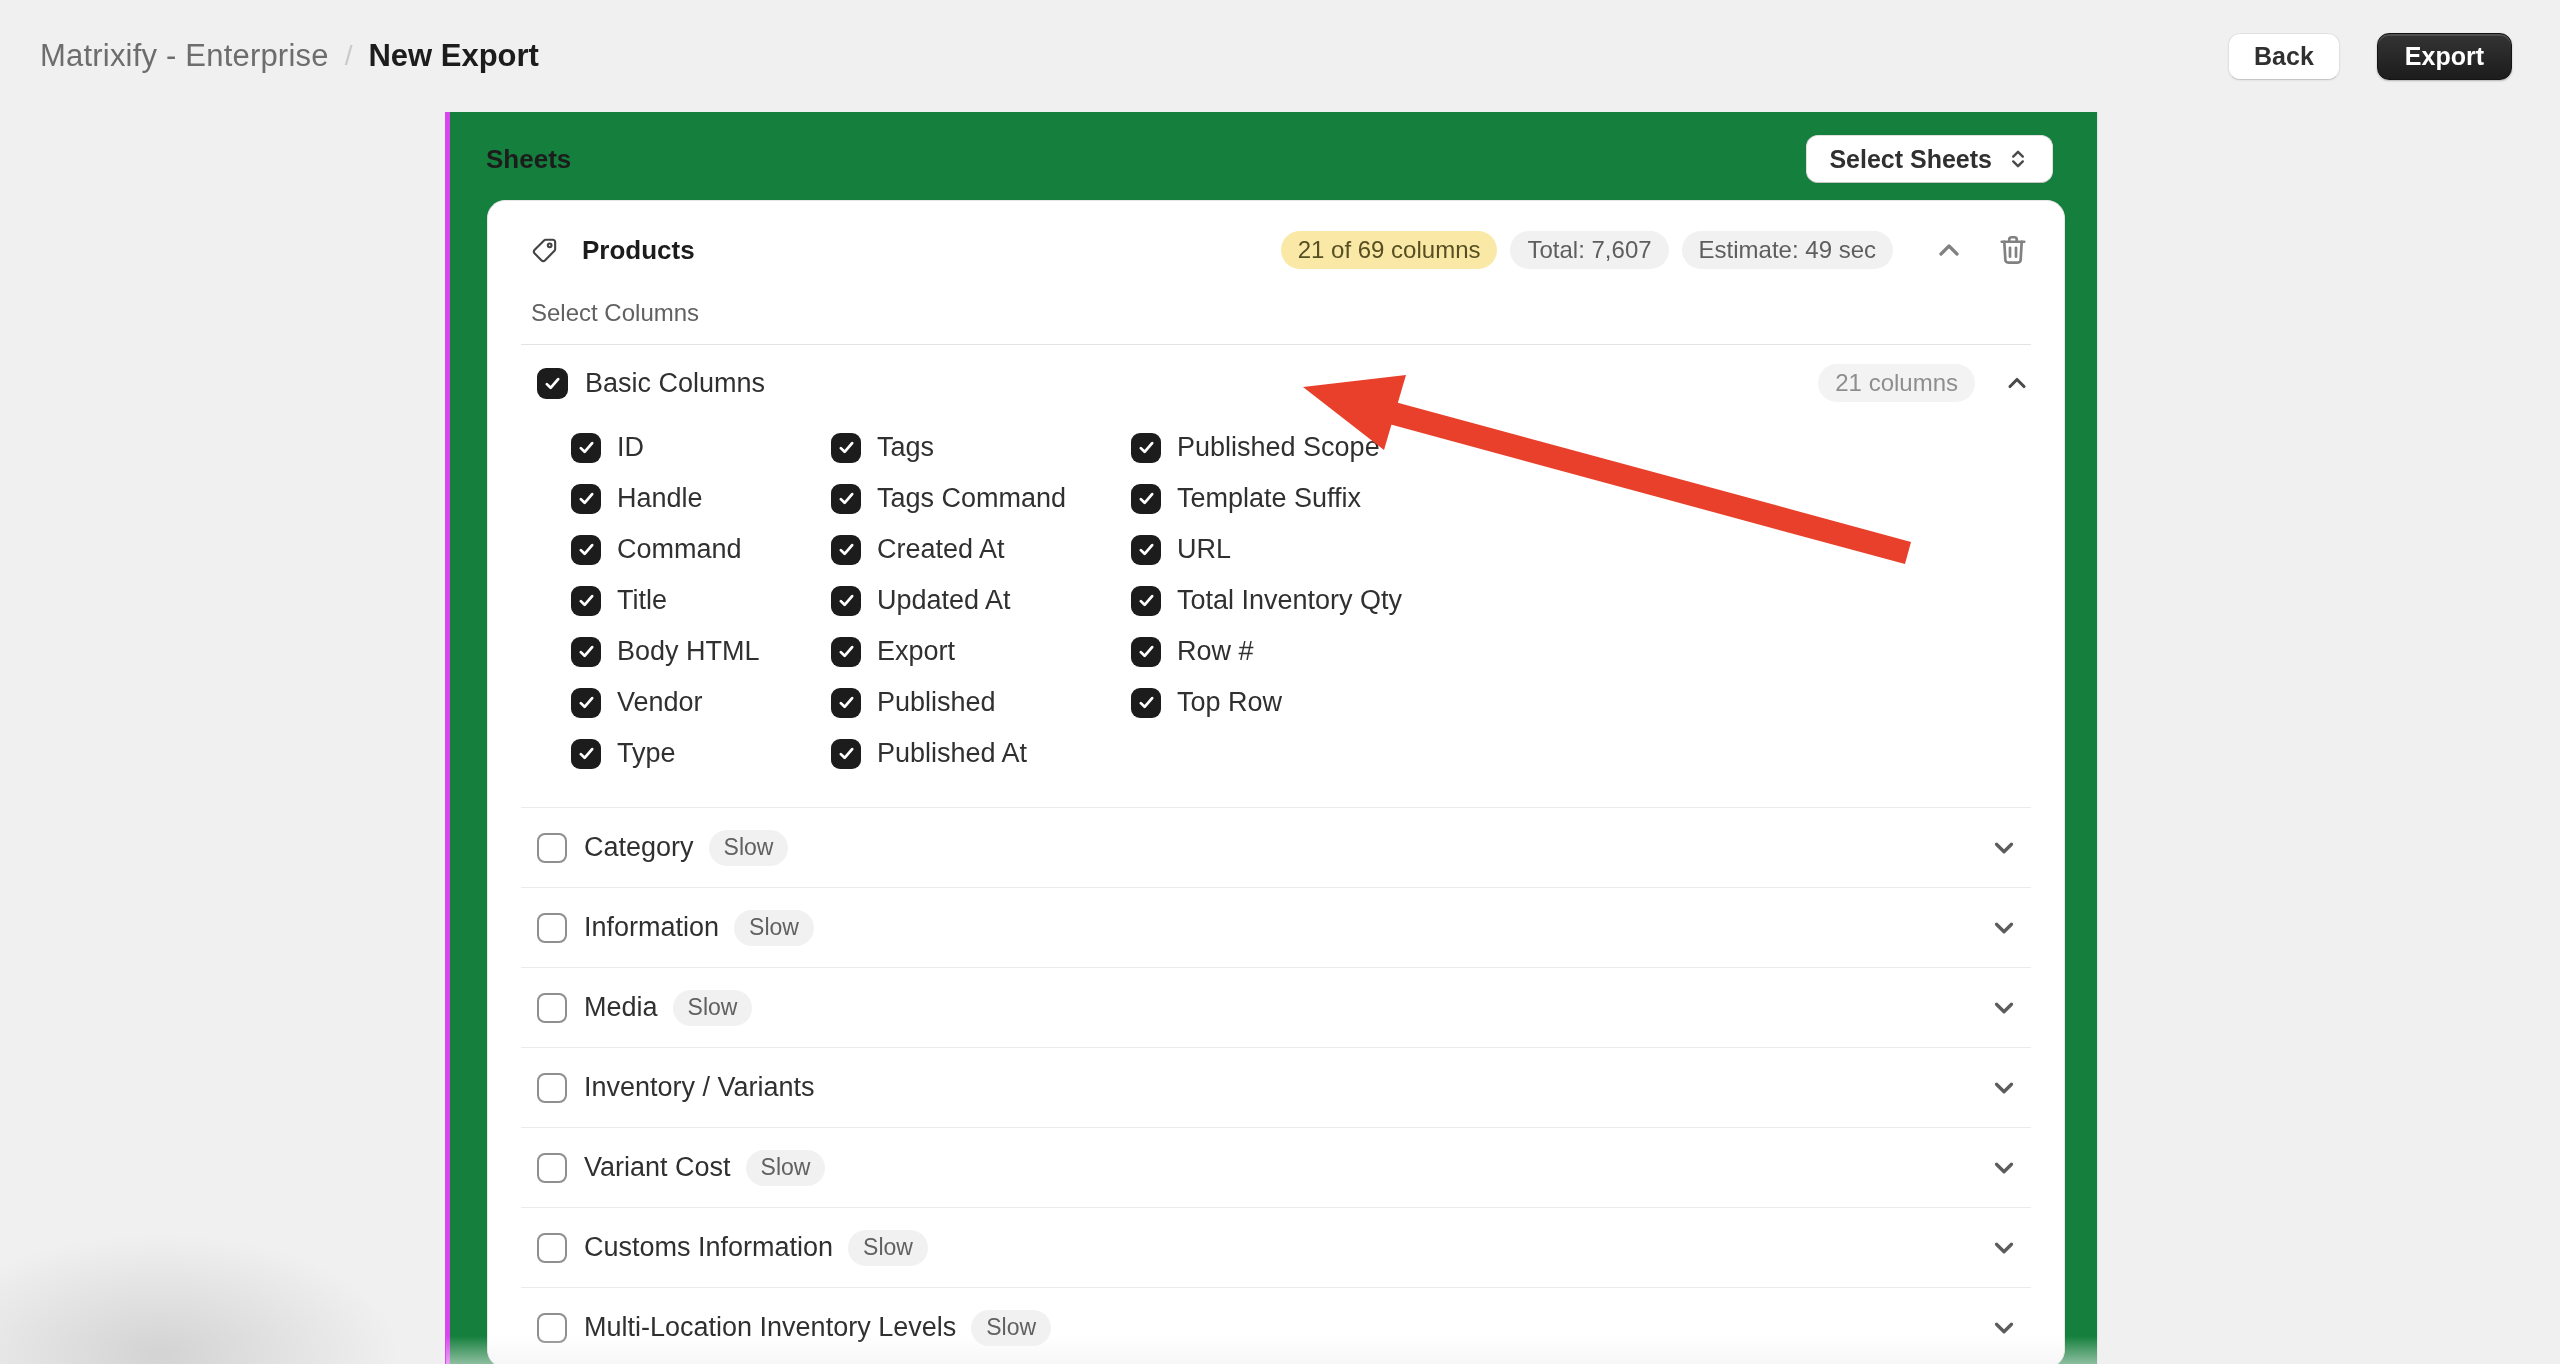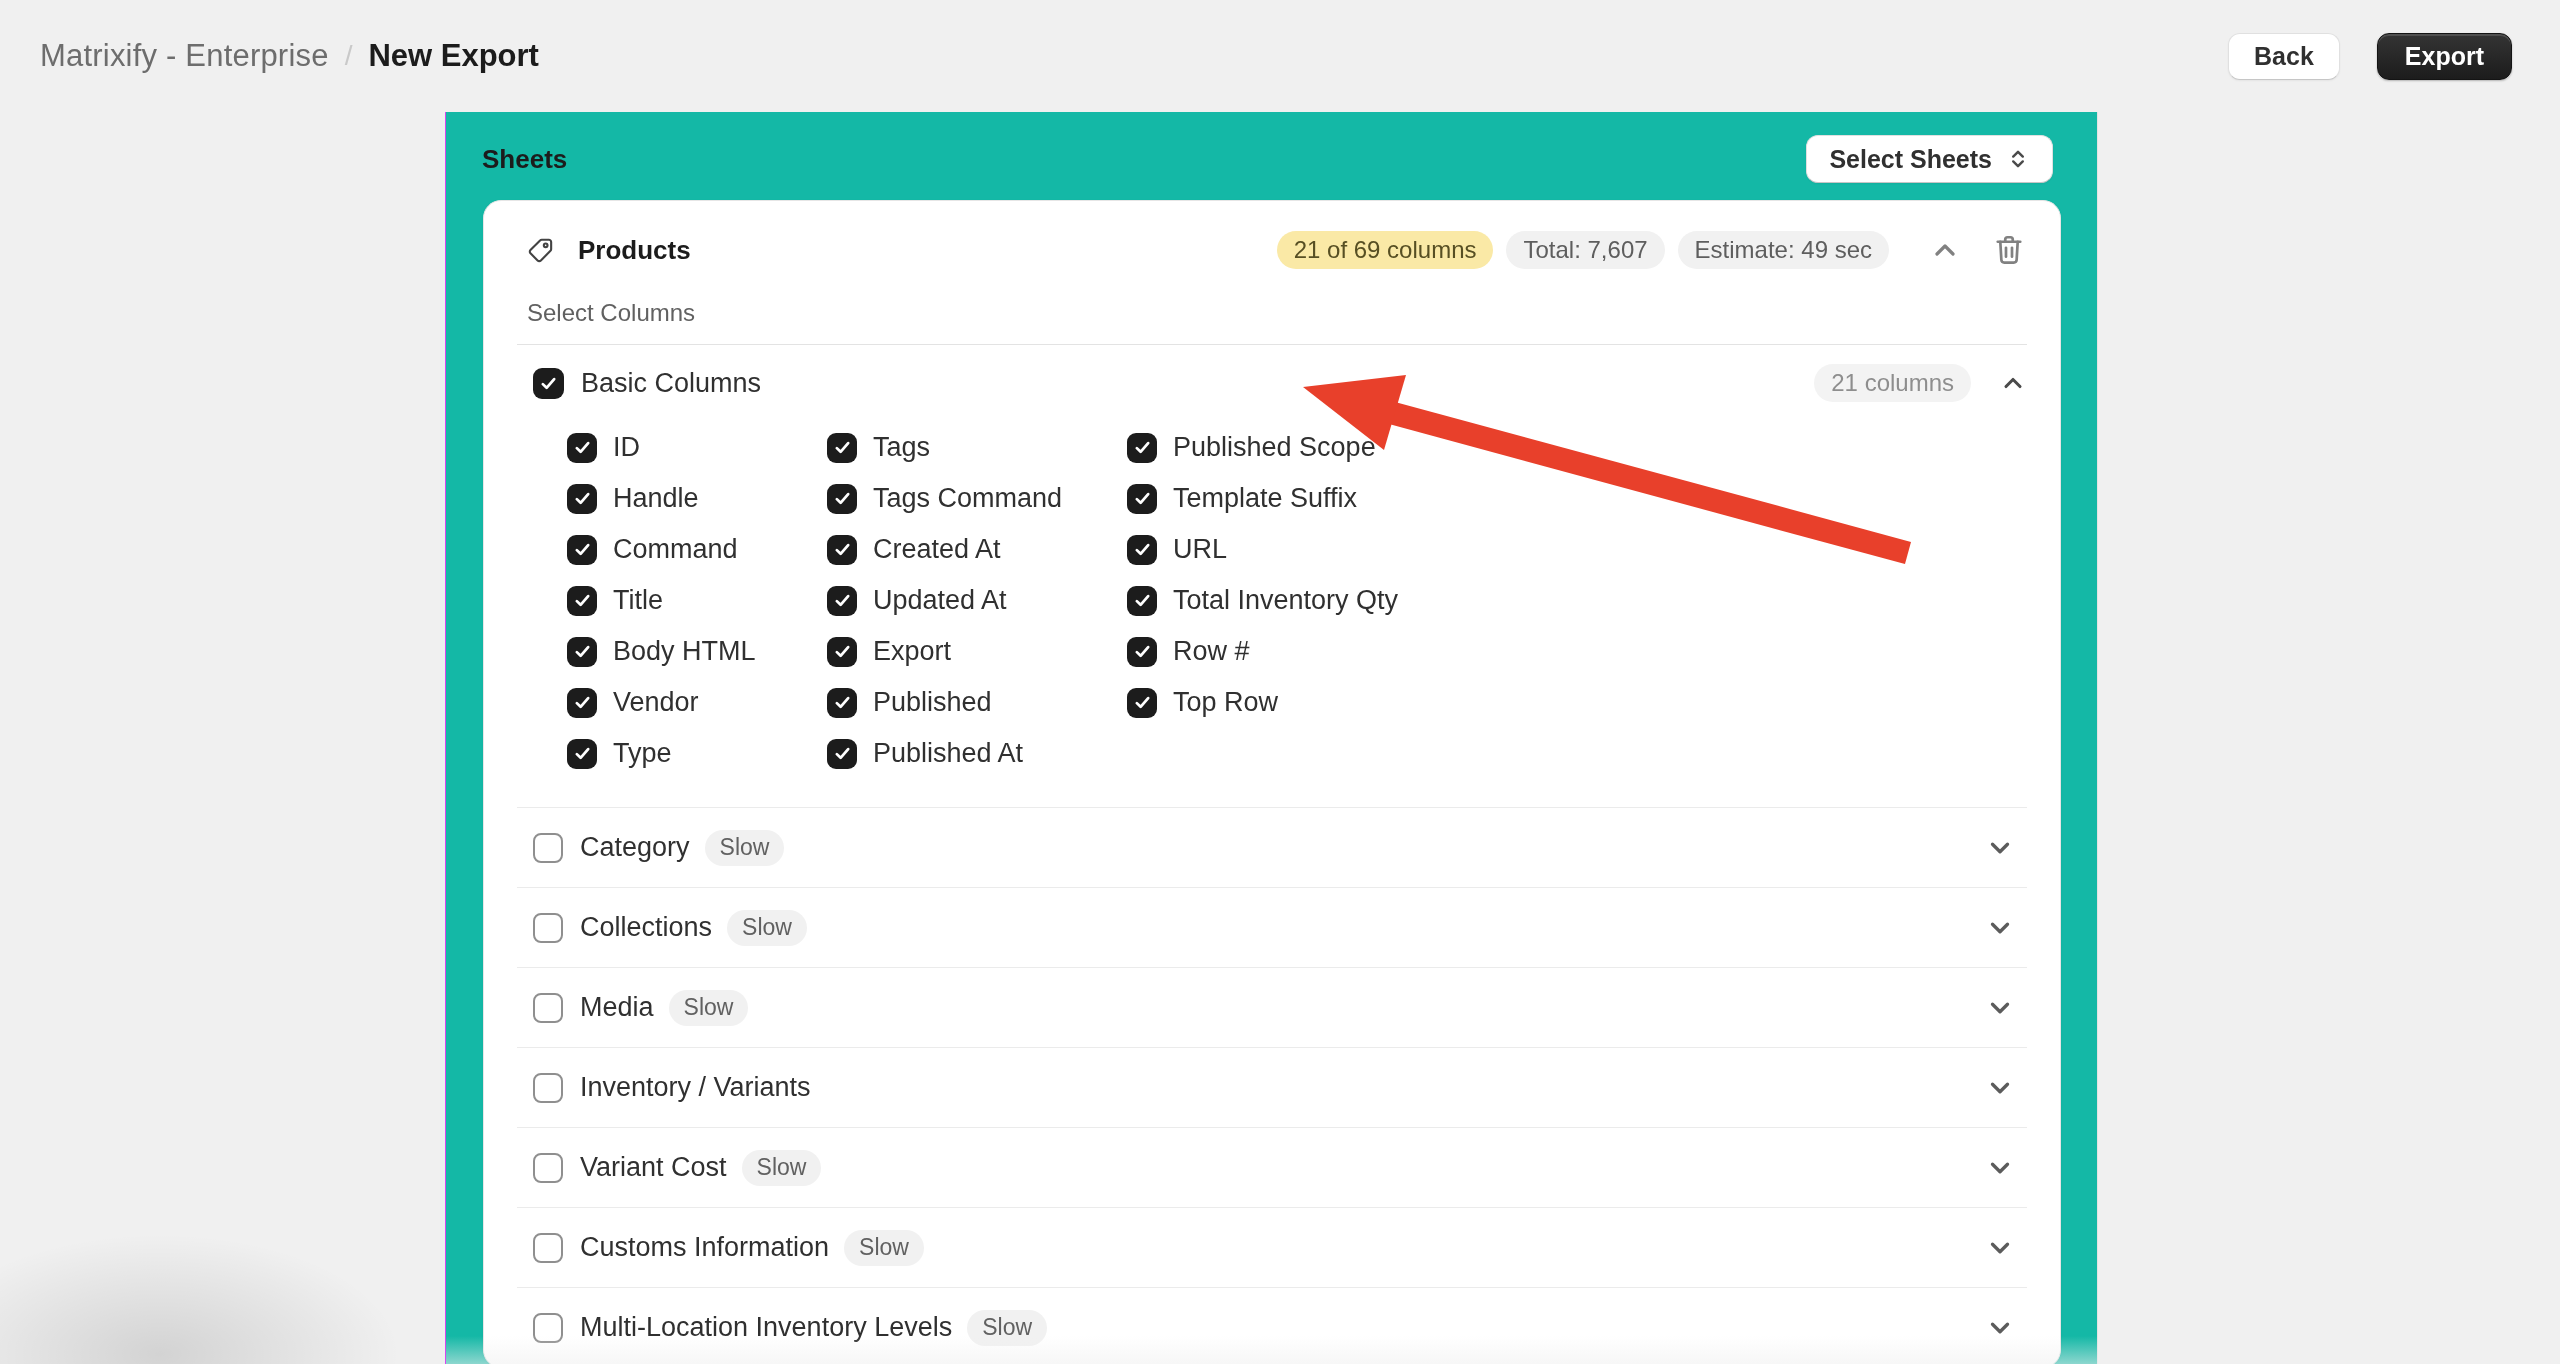--- a/index.html
+++ b/index.html
@@ -38,22 +38,22 @@
   .btn-primary {
     background:linear-gradient(#343434,#1c1c1c); color:#ffffff;
     border:1px solid #141414;
     box-shadow:inset 0 2px 0 rgba(255,255,255,.14), 0 1px 2px rgba(0,0,0,.25);
     height:47px; padding:0 27px;
   }
 
   
   .content-col {
     position:absolute; top:112px; bottom:0; left:445px; width:1653px;
-    background:#14b8a6;
-    border-left:1px solid #d946ef; border-right:1px solid #e3e3e3;
+    background:#15803d;
+    border-left:5px solid #d946ef; border-right:1px solid #e3e3e3;
   }
   .sheets-header {
     height:88px; display:flex; align-items:center;
     padding:6px 44px 0 36px;
   }
   .sheets-title { font-size:26px; font-weight:700; color:#1c1c1c; }
   .select-sheets { margin-left:auto; height:48px; gap:14px; padding:0 22px; font-weight:700; }
   .caret-icon { width:24px; height:24px; color:#4a4a4a; }
 
   
@@ -379,21 +379,21 @@
           <label class="cb-label">Category</label>
           <span class="slow-badge">Slow</span>
           <button class="icon-btn group-chevron">
             <svg viewBox="0 0 20 20" fill="none" stroke="currentColor" stroke-width="2.2" stroke-linecap="round" stroke-linejoin="round">
               <path d="M5 7.5l5 5 5-5"></path>
             </svg>
           </button>
         </div>
         <div class="group-row">
           <span class="checkbox unchecked"></span>
-          <label class="cb-label">Collections</label>
+          <label class="cb-label">Information</label>
           <span class="slow-badge">Slow</span>
           <button class="icon-btn group-chevron">
             <svg viewBox="0 0 20 20" fill="none" stroke="currentColor" stroke-width="2.2" stroke-linecap="round" stroke-linejoin="round">
               <path d="M5 7.5l5 5 5-5"></path>
             </svg>
           </button>
         </div>
         <div class="group-row">
           <span class="checkbox unchecked"></span>
           <label class="cb-label">Media</label>

